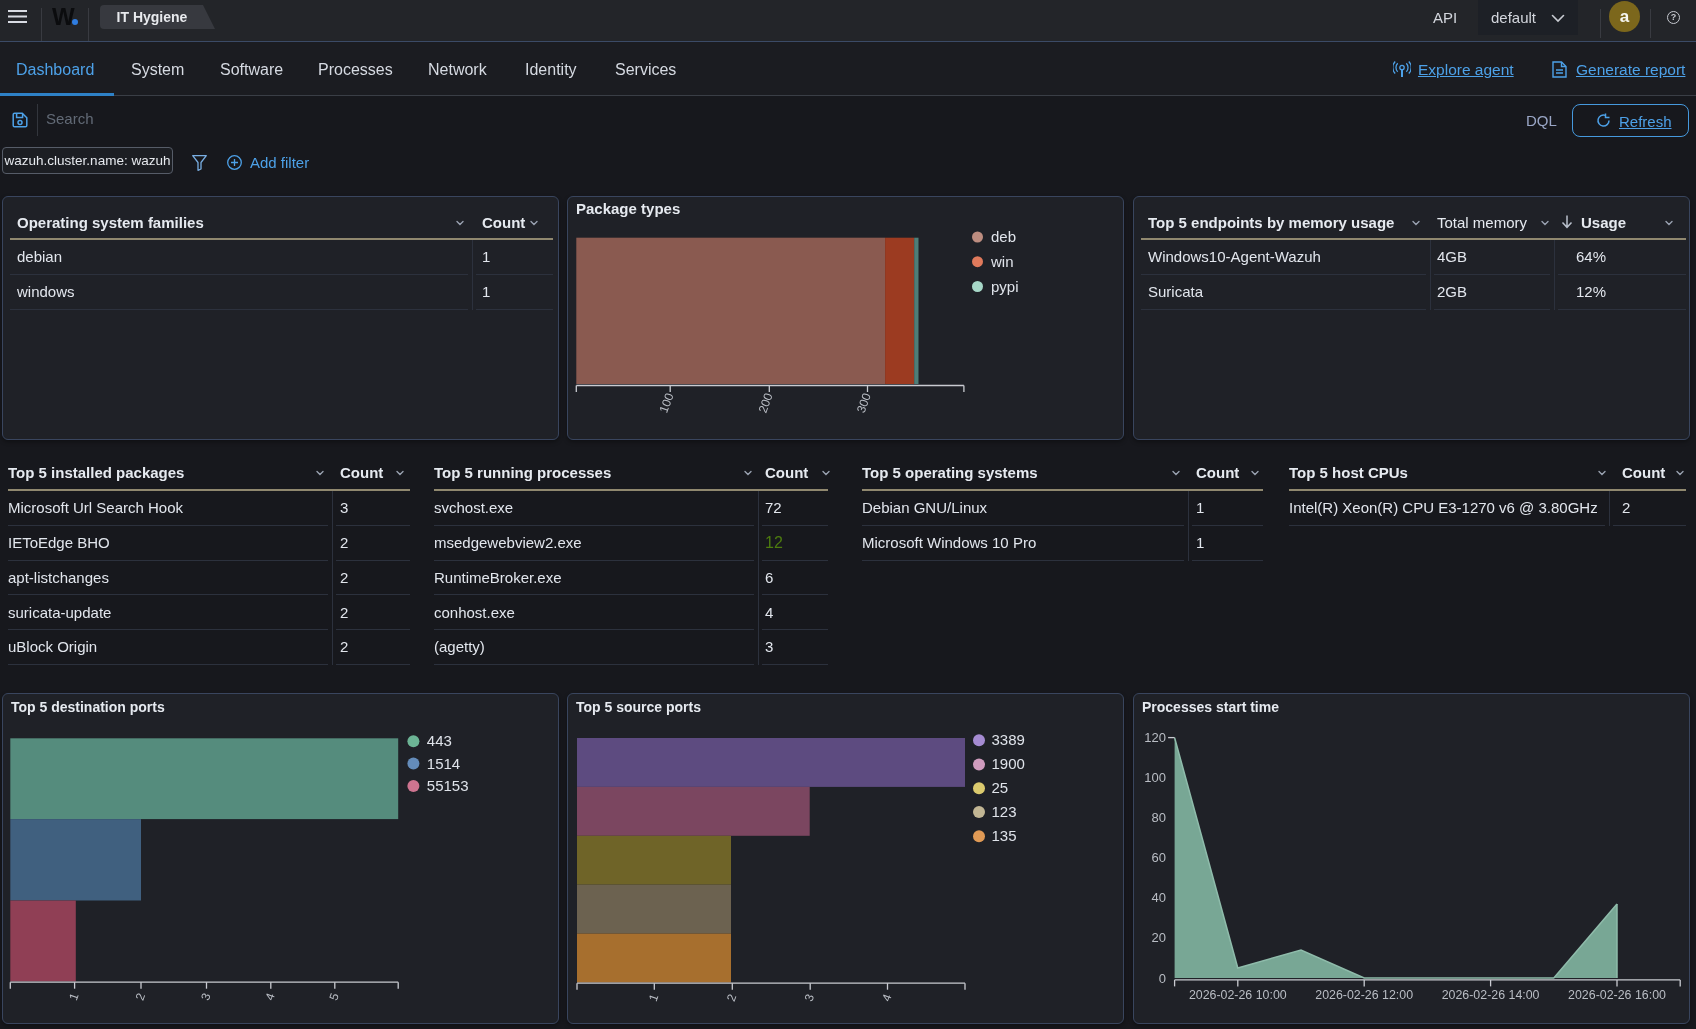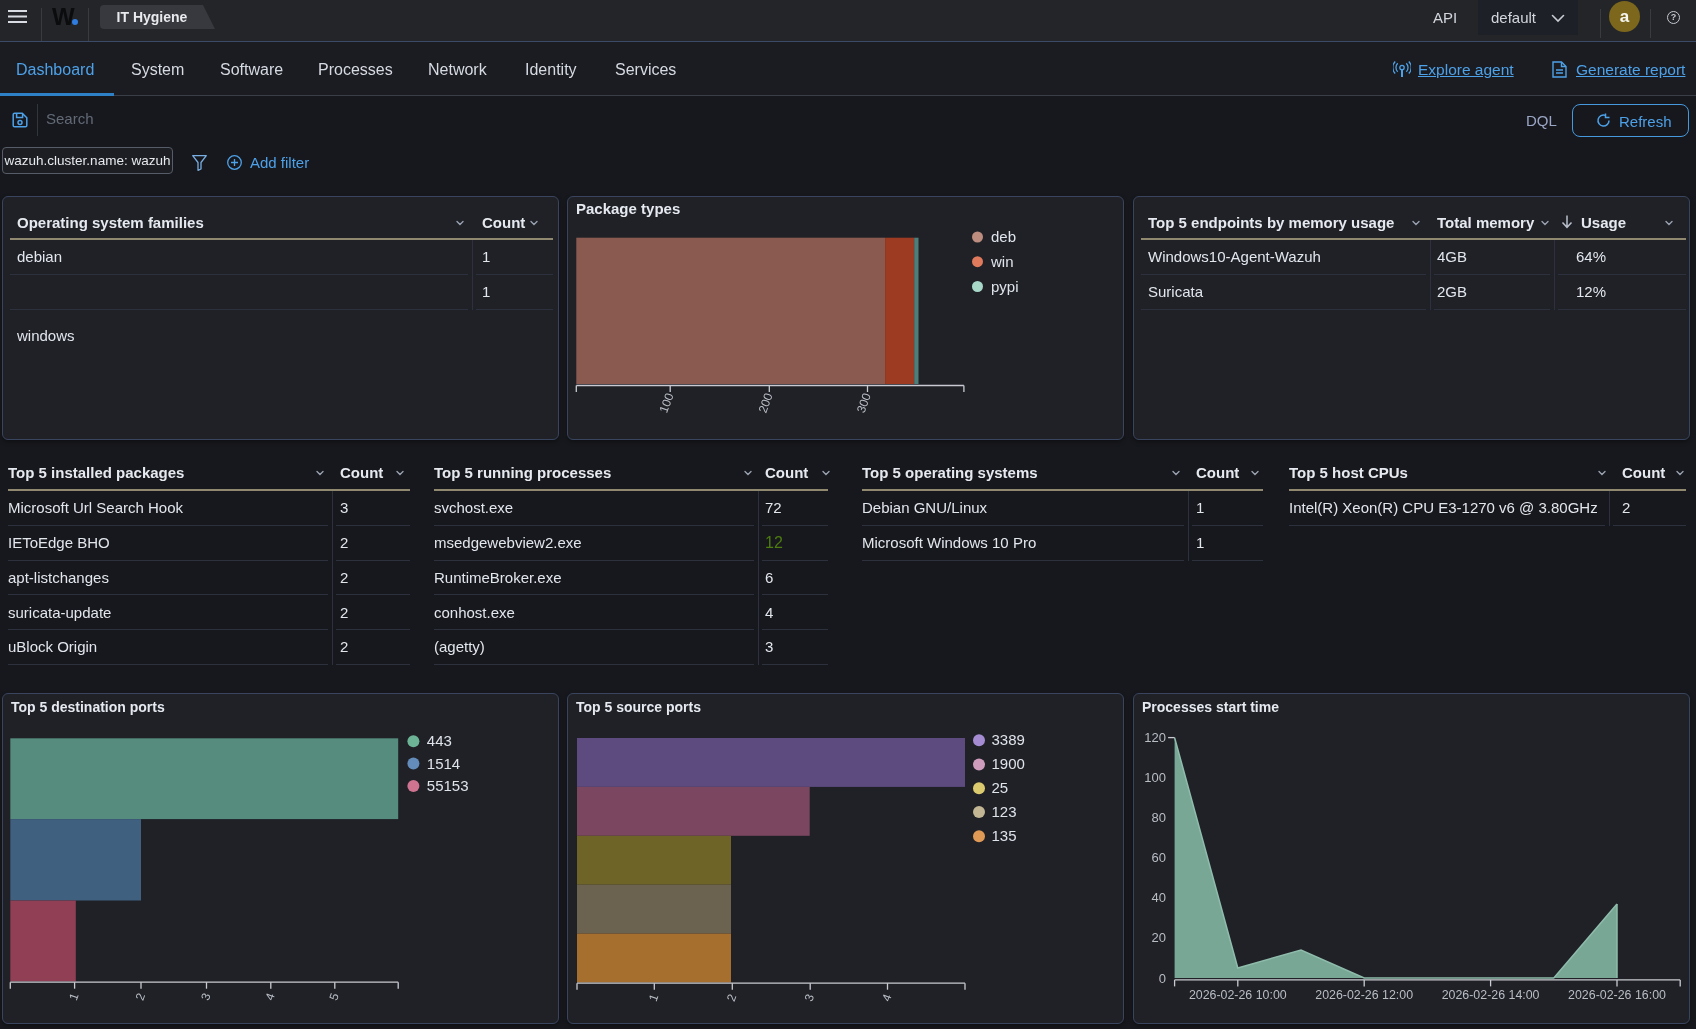--- a/index.html
+++ b/index.html
@@ -77,21 +77,21 @@
     <circle cx="8" cy="10.6" r="2" fill="none" stroke="#4da1e8" stroke-width="1.5"></circle>
   </svg>
   <div class="abs" style="left:37px;top:104px;width:1px;height:32px;background:#33363d"></div>
   <div class="abs" style="left:46px;top:110px;font-size:15px;color:#626a76;">Search</div>
   <div class="abs" style="left:1526px;top:112px;font-size:15px;color:#9aa6c6;">DQL</div>
   <div class="abs" style="left:1572px;top:104px;width:117px;height:33px;border:1px solid #4699dd;border-radius:8px;"></div>
   <svg class="abs" style="left:1596px;top:113px" width="15" height="15" viewBox="0 0 15 15">
     <path d="M13 7.5 A5.5 5.5 0 1 1 9.5 2.4" fill="none" stroke="#4da1e8" stroke-width="1.5"></path>
     <path d="M9.5 0.5 L9.5 4.5 L13.5 4.5" fill="none" stroke="#4da1e8" stroke-width="1.5"></path>
   </svg>
-  <div class="abs" style="left:1619px;top:113px;font-size:15px;color:#4da1e8;">Refresh</div>
+  <div class="abs" style="left:1619px;top:113px;font-size:15px;color:#4da1e8;text-decoration:underline;">Refresh</div>
 
   <div class="abs" style="left:2px;top:147px;width:171px;height:27px;border:1px solid #565c68;border-radius:4px;background:#1c1e23;line-height:25px;text-align:center;font-size:13.5px;color:#e6e9ee;white-space:nowrap;">wazuh.cluster.name: wazuh</div>
   <svg class="abs" style="left:192px;top:155px" width="15" height="16" viewBox="0 0 15 16">
     <path d="M0.7 0.7 L14.3 0.7 L9 7.5 L9 14 L6 15.3 L6 7.5 Z" fill="none" stroke="#79aee3" stroke-width="1.3" stroke-linejoin="round"></path>
   </svg>
   <svg class="abs" style="left:227px;top:155px" width="15" height="15" viewBox="0 0 15 15">
     <circle cx="7.5" cy="7.5" r="6.8" fill="none" stroke="#4da1e8" stroke-width="1.3"></circle>
     <path d="M7.5 4 L7.5 11 M4 7.5 L11 7.5" stroke="#4da1e8" stroke-width="1.3"></path>
   </svg>
   <div class="abs" style="left:250px;top:154px;font-size:15px;color:#4da1e8;">Add filter</div>
@@ -106,29 +106,29 @@
 <div class="abs" style="left:482px;top:214px;font-size:15px;font-weight:bold;color:#e6eaf0;">Count</div>
 <svg class="abs" style="left:528px;top:217px" width="12" height="12" viewBox="0 0 12 12">
       <path d="M3 4.5 L6 7.5 L9 4.5" fill="none" stroke="#9aa2b1" stroke-width="1.4" stroke-linecap="round"></path>
     </svg>
 <div class="abs" style="left:10px;top:238px;width:543px;height:2px;background:#90886f;"></div>
 <div class="abs" style="left:472px;top:240px;width:1px;height:69.5px;background:#2c313d;"></div>
 <div class="abs" style="left:17px;top:248.4px;font-size:15px;color:#e2e6ed;white-space:nowrap;">debian</div>
 <div class="abs" style="left:482px;top:248.4px;font-size:15px;color:#e2e6ed;">1</div>
 <div class="abs" style="left:10px;top:273.8px;width:458px;height:1px;background:#2c313d;"></div>
 <div class="abs" style="left:476px;top:273.8px;width:77px;height:1px;background:#2c313d;"></div>
-<div class="abs" style="left:17px;top:283.1px;font-size:15px;color:#e2e6ed;white-space:nowrap;margin-top:44px;">windows</div>
+<div class="abs" style="left:17px;top:283.1px;font-size:15px;color:#e2e6ed;white-space:nowrap;">windows</div>
 <div class="abs" style="left:482px;top:283.1px;font-size:15px;color:#e2e6ed;">1</div>
 <div class="abs" style="left:10px;top:308.5px;width:458px;height:1px;background:#2c313d;"></div>
 <div class="abs" style="left:476px;top:308.5px;width:77px;height:1px;background:#2c313d;"></div>
 <div class="abs" style="left:1148px;top:214px;font-size:15px;font-weight:bold;color:#e6eaf0;">Top 5 endpoints by memory usage</div>
 <svg class="abs" style="left:1410px;top:217px" width="12" height="12" viewBox="0 0 12 12">
       <path d="M3 4.5 L6 7.5 L9 4.5" fill="none" stroke="#9aa2b1" stroke-width="1.4" stroke-linecap="round"></path>
     </svg>
-<div class="abs" style="left:1437px;top:214px;font-size:15px;font-weight:bold;color:#e6eaf0;">Total memory</div>
+<div class="abs" style="left:1437px;top:214px;font-size:15px;font-weight:normal;color:#e6eaf0;">Total memory</div>
 <svg class="abs" style="left:1539px;top:217px" width="12" height="12" viewBox="0 0 12 12">
       <path d="M3 4.5 L6 7.5 L9 4.5" fill="none" stroke="#9aa2b1" stroke-width="1.4" stroke-linecap="round"></path>
     </svg>
 <svg class="abs" style="left:1561px;top:214px" width="12" height="15" viewBox="0 0 12 15">
       <path d="M6 1.5 L6 13 M1.5 8.5 L6 13.3 L10.5 8.5" fill="none" stroke="#b9c0cc" stroke-width="1.5"></path>
     </svg>
 <div class="abs" style="left:1581px;top:214px;font-size:15px;font-weight:bold;color:#e6eaf0;">Usage</div>
 <svg class="abs" style="left:1663px;top:217px" width="12" height="12" viewBox="0 0 12 12">
       <path d="M3 4.5 L6 7.5 L9 4.5" fill="none" stroke="#9aa2b1" stroke-width="1.4" stroke-linecap="round"></path>
     </svg>

